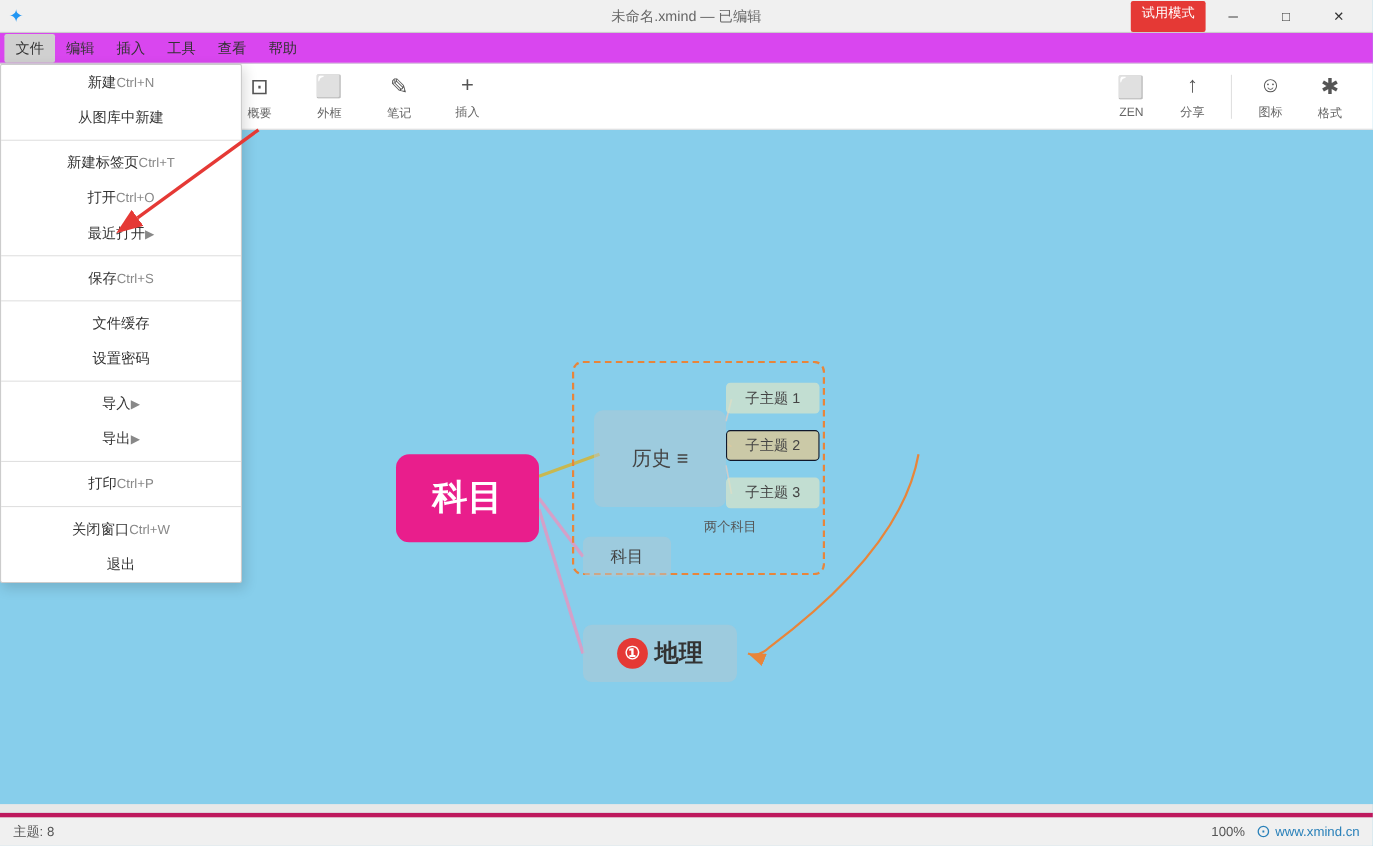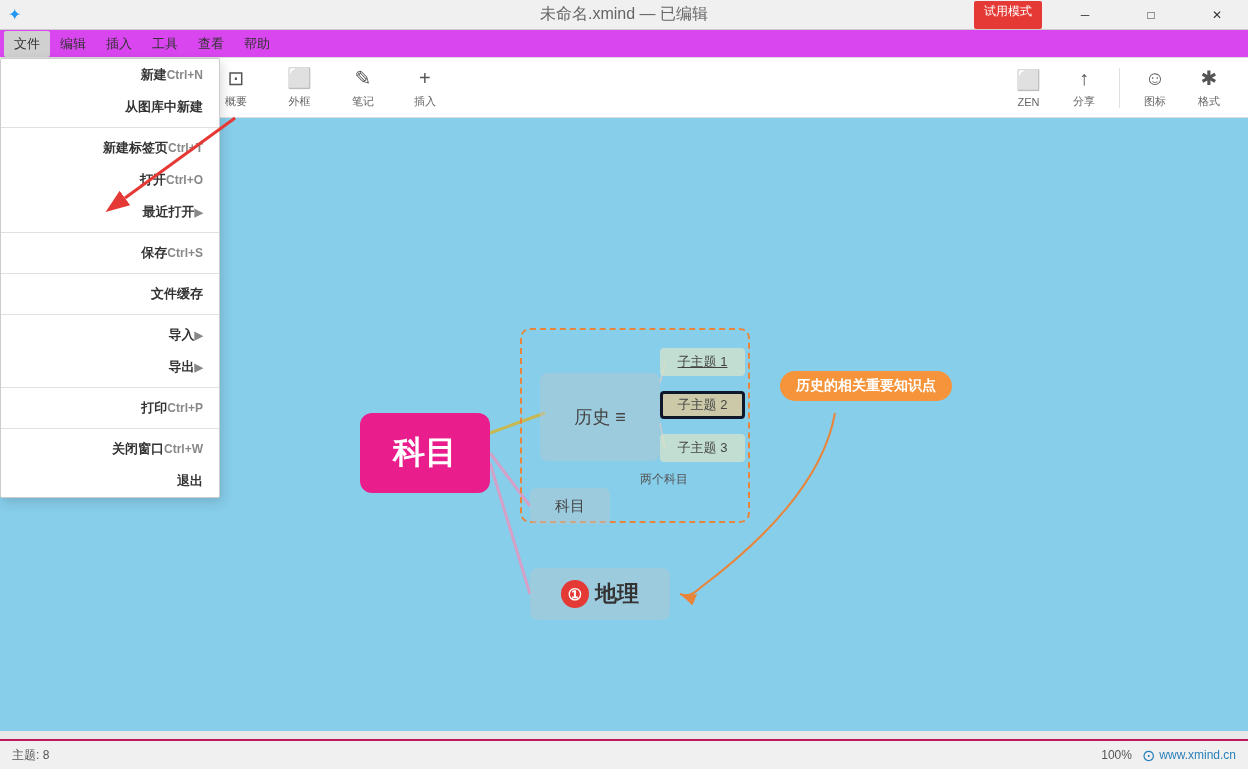--- a/index.html
+++ b/index.html
@@ -30,26 +30,26 @@
       display: flex;
       align-items: center;
       gap: 4px;
       font-size: 12px;
       color: #333;
     }
     .title-bar-center {
       position: absolute;
       left: 50%;
       transform: translateX(-50%);
-      font-size: 16px;
+      font-size: 13px;
       color: #666;
     }
     .title-bar-right {
       display: flex;
-      gap: 20px;
+      gap: 2px;
       margin-left: 12px;
     }
     .title-btn {
       width: 46px;
       height: 28px;
       display: flex;
       align-items: center;
       justify-content: center;
       cursor: pointer;
       font-size: 12px;
@@ -242,27 +242,26 @@
       align-items: center;
       justify-content: center;
       font-size: 13px;
       color: #444;
       z-index: 10;
     }
     .subtopic-1 {
       left: 660px;
       top: 230px;
       background: rgba(220,230,200,0.7);
-      text-decoration: underline;
     }
     .subtopic-2 {
       left: 660px;
       top: 273px;
       background: rgba(220,200,150,0.8);
-      border: 3px solid #0f172a;
+      border: 1px solid #0f172a;
     }
     .subtopic-3 {
       left: 660px;
       top: 316px;
       background: rgba(220,230,200,0.7);
     }
 
     
     .orange-label {
       position: absolute;
@@ -295,26 +294,25 @@
       width: 220px;
       background: white;
       border: 1px solid #ccc;
       box-shadow: 2px 4px 12px rgba(0,0,0,0.15);
       z-index: 1000;
       border-radius: 2px;
     }
     .dropdown-item {
       display: flex;
       align-items: center;
-      justify-content: flex-end;
+      justify-content: center;
       padding: 7px 16px;
       font-size: 13px;
       color: #333;
       cursor: pointer;
-      font-weight: bold;
     }
     .dropdown-item.highlighted {
       background: #c8dcf5;
     }
     .dropdown-shortcut {
       color: #888;
       font-size: 12px;
     }
     .dropdown-item.highlighted .dropdown-shortcut {
       color: #444;
@@ -339,21 +337,21 @@
     }
 
     
     .status-bar {
       position: absolute;
       bottom: 0;
       left: 0;
       right: 0;
       height: 30px;
       background: #f0f0f0;
-      border-top: 2px solid #be185d;
+      border-top: 4px solid #be185d;
       display: flex;
       align-items: center;
       justify-content: space-between;
       padding: 0 12px;
       font-size: 12px;
       color: #555;
       z-index: 50;
     }
     .status-bar-right {
       display: flex;
@@ -427,20 +425,23 @@
     <span class="dropdown-arrow">▶</span>
   </div>
   <div class="dropdown-separator"></div>
   <div class="dropdown-item">
     <span>保存</span>
     <span class="dropdown-shortcut">Ctrl+S</span>
   </div>
   <div class="dropdown-separator"></div>
   <div class="dropdown-item">
     <span>文件缓存</span>
+  </div>
+  <div class="dropdown-item">
+    <span>设置密码</span>
   </div>
   <div class="dropdown-separator"></div>
   <div class="dropdown-item">
     <span>导入</span>
     <span class="dropdown-arrow">▶</span>
   </div>
   <div class="dropdown-item">
     <span>导出</span>
     <span class="dropdown-arrow">▶</span>
   </div>
@@ -553,23 +554,20 @@
   </div>
 
   <div class="subtopic subtopic-2">
     <span>子主题 2</span>
   </div>
 
   <div class="subtopic subtopic-3">
     <span>子主题 3</span>
   </div>
 
-  <div class="orange-label">
-    <span>历史的相关重要知识点</span>
-  </div>
 
   <div class="node-dili">
     <div class="dili-number">①</div>
     <span>地理</span>
   </div>
 </div>
 
 <div class="red-arrow-annotation">
   <svg width="160" height="120" xmlns="http://www.w3.org/2000/svg">
     <defs>

